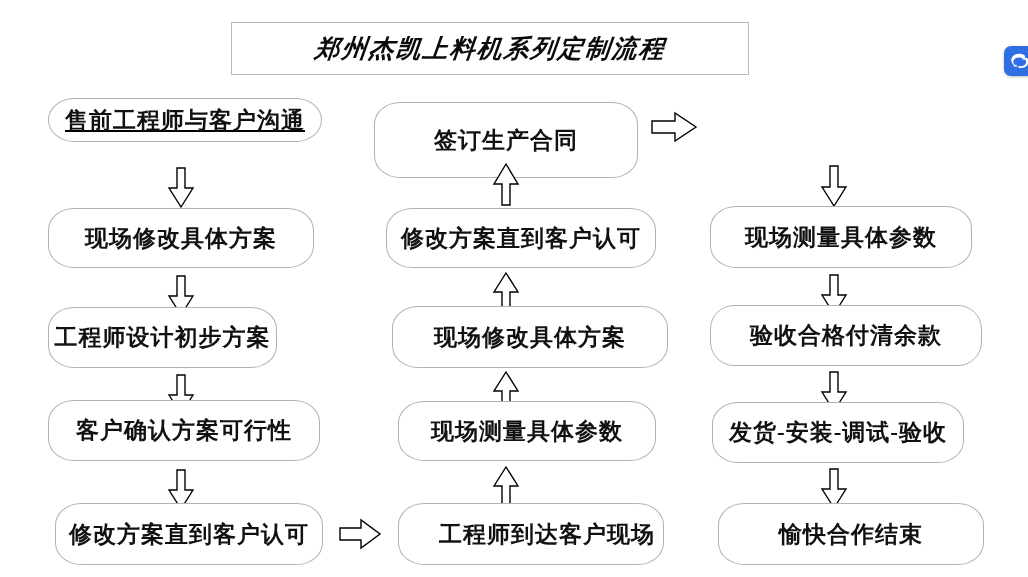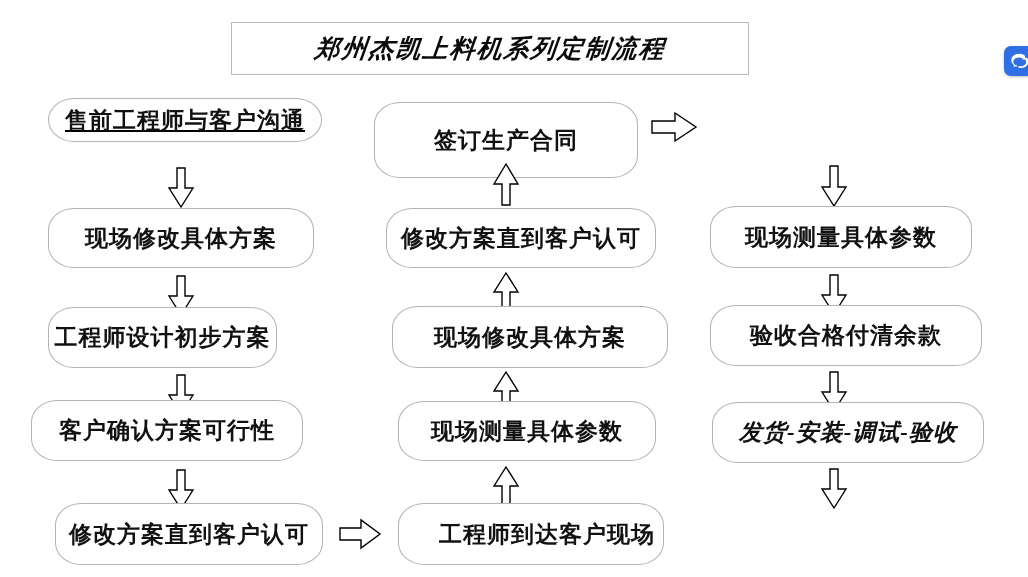--- a/index.html
+++ b/index.html
@@ -127,21 +127,21 @@
   <div class="node" style="left:48px;  top:307px; width:229px; height:61px;">
     <span class="node-label">工程师设计初步方案</span>
   </div>
 
   <div class="arrow" style="left:167px; top:375px;">
     <svg width="28" height="40" viewBox="0 0 28 40">
         <polygon points="10,0 18,0 18,20 26,20 14,39 2,20 10,20"></polygon>
       </svg>
   </div>
 
-  <div class="node" style="left:31px;  top:400px; width:272px; height:61px;">
+  <div class="node" style="left:48px;  top:400px; width:272px; height:61px;">
     <span class="node-label">客户确认方案可行性</span>
   </div>
 
   <div class="arrow" style="left:167px; top:470px;">
     <svg width="28" height="40" viewBox="0 0 28 40">
         <polygon points="10,0 18,0 18,20 26,20 14,39 2,20 10,20"></polygon>
       </svg>
   </div>
 
   <div class="node" style="left:55px;  top:503px; width:268px; height:62px;">
@@ -214,40 +214,43 @@
   <div class="node" style="left:710px; top:206px; width:262px; height:62px;">
     <span class="node-label">现场测量具体参数</span>
   </div>
 
   <div class="arrow" style="left:820px; top:275px;">
     <svg width="28" height="40" viewBox="0 0 28 40">
         <polygon points="10,0 18,0 18,20 26,20 14,39 2,20 10,20"></polygon>
       </svg>
   </div>
 
-  <div class="node" style="left:710px; top:305px; width:272px; height:61px;">
+  <div class="node" style="left:710px; top:305px; width:272px; height:61px;border-radius:24px;">
     <span class="node-label">验收合格付清余款</span>
   </div>
 
   <div class="arrow" style="left:820px; top:372px;">
     <svg width="28" height="40" viewBox="0 0 28 40">
         <polygon points="10,0 18,0 18,20 26,20 14,39 2,20 10,20"></polygon>
       </svg>
   </div>
 
-  <div class="node" style="left:712px; top:402px; width:272px; height:61px;font-style:italic;">
+  <div class="node" style="left:712px; top:402px; width:252px; height:61px;">
     <span class="node-label">发货-安装-调试-验收</span>
   </div>
 
   <div class="arrow" style="left:820px; top:469px;">
     <svg width="28" height="40" viewBox="0 0 28 40">
         <polygon points="10,0 18,0 18,20 26,20 14,39 2,20 10,20"></polygon>
       </svg>
   </div>
 
+  <div class="node" style="left:718px; top:503px; width:266px; height:62px;">
+    <span class="node-label">愉快合作结束</span>
+  </div>
 
   <div class="logo-badge">
     <svg width="22" height="22" viewBox="0 0 24 24" aria-hidden="true">
       <path d="M18.5 6.2c-1.7-1.5-4-2.2-6.4-2.2C7.3 4 3.6 7.1 3.6 11.2c0 2.3 1.2 4.2 3.2 5.4l-1.5 1.1 4.6.6-.9-2.4-.8.6c-1.5-.9-2.4-2.2-2.4-3.7 0-2.6 2.6-4.7 6.2-4.7 1.6 0 3.1.4 4.2 1.1l-1 .8 4.6.7-.9-2.5-.4.3z" fill="#ffffff"></path>
       <path d="M17.6 9.3c1.4 1 2.2 2.3 2.2 3.8 0 2.6-2.6 4.7-6.2 4.7-.9 0-1.8-.1-2.6-.4l.7 2.1c.7.1 1.4.2 2.1.2 4.8 0 8.5-3.1 8.5-7.2 0-1.6-.6-3-1.6-4.1l-3.1.9z" fill="#ffffff"></path>
     </svg>
   </div>
 
 </div>
 

